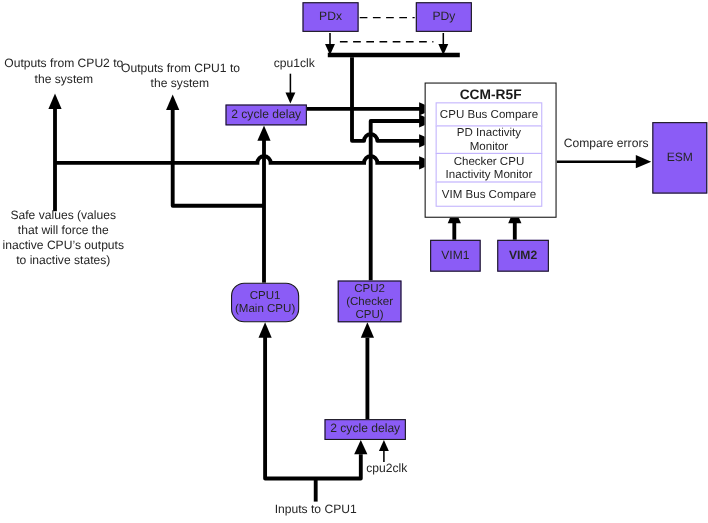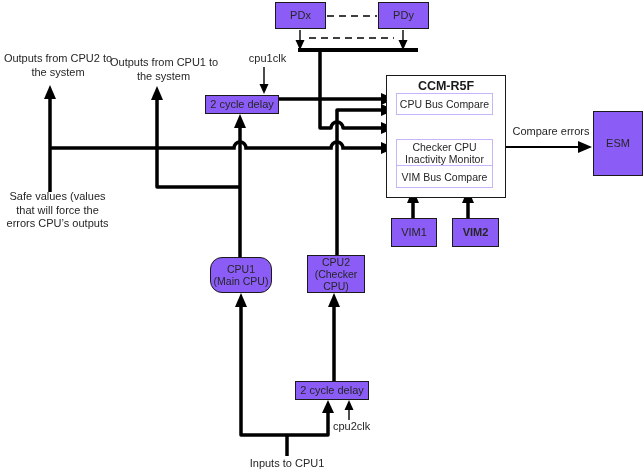--- a/index.html
+++ b/index.html
@@ -105,20 +105,24 @@
   <div class="box" style="left:205px; top:95px; width:74px; height:19px;">
     <span>2 cycle delay</span>
   </div>
 
   <div class="ccm-outer" style="left:386px; top:75px; width:120px; height:123px;">
     <div class="ccm-title">CCM-R5F</div>
   </div>
   <div class="row" style="left:396px; top:93px; width:97px; height:22px;">
     <span>CPU Bus Compare</span>
   </div>
+  <div class="row" style="left:396px; top:114px; width:97px; height:26px;">
+    <span>PD Inactivity</span>
+    <span>Monitor</span>
+  </div>
   <div class="row" style="left:396px; top:139px; width:97px; height:27px;">
     <span>Checker CPU</span>
     <span>Inactivity Monitor</span>
   </div>
   <div class="row" style="left:396px; top:165px; width:97px; height:23px;">
     <span>VIM Bus Compare</span>
   </div>
 
   <div class="box" style="left:593px; top:111px; width:50px; height:65px;">
     <span>ESM</span>
@@ -150,19 +154,20 @@
     <div>the system</div>
   </div>
   <div class="lbl" style="left:110px; top:56px; width:107px;">
     <div>Outputs from CPU1 to</div>
     <div>the system</div>
   </div>
   <div class="lbl" style="left:240px; top:52px; width:55px;">cpu1clk</div>
   <div class="lbl" style="left:0px; top:190px; width:115px;">
     <div>Safe values (values</div>
     <div>that will force the</div>
-    <div>errors CPU’s outputs</div>
+    <div>inactive CPU’s outputs</div>
+    <div>to inactive states)</div>
   </div>
   <div class="lbl" style="left:510px; top:125px; width:82px;">Compare errors</div>
   <div class="lbl" style="left:333px; top:420px; width:44px; text-align:left;">cpu2clk</div>
   <div class="lbl" style="left:237px; top:457px; width:100px;">Inputs to CPU1</div>
 
 </div>
 
 </body></html>

